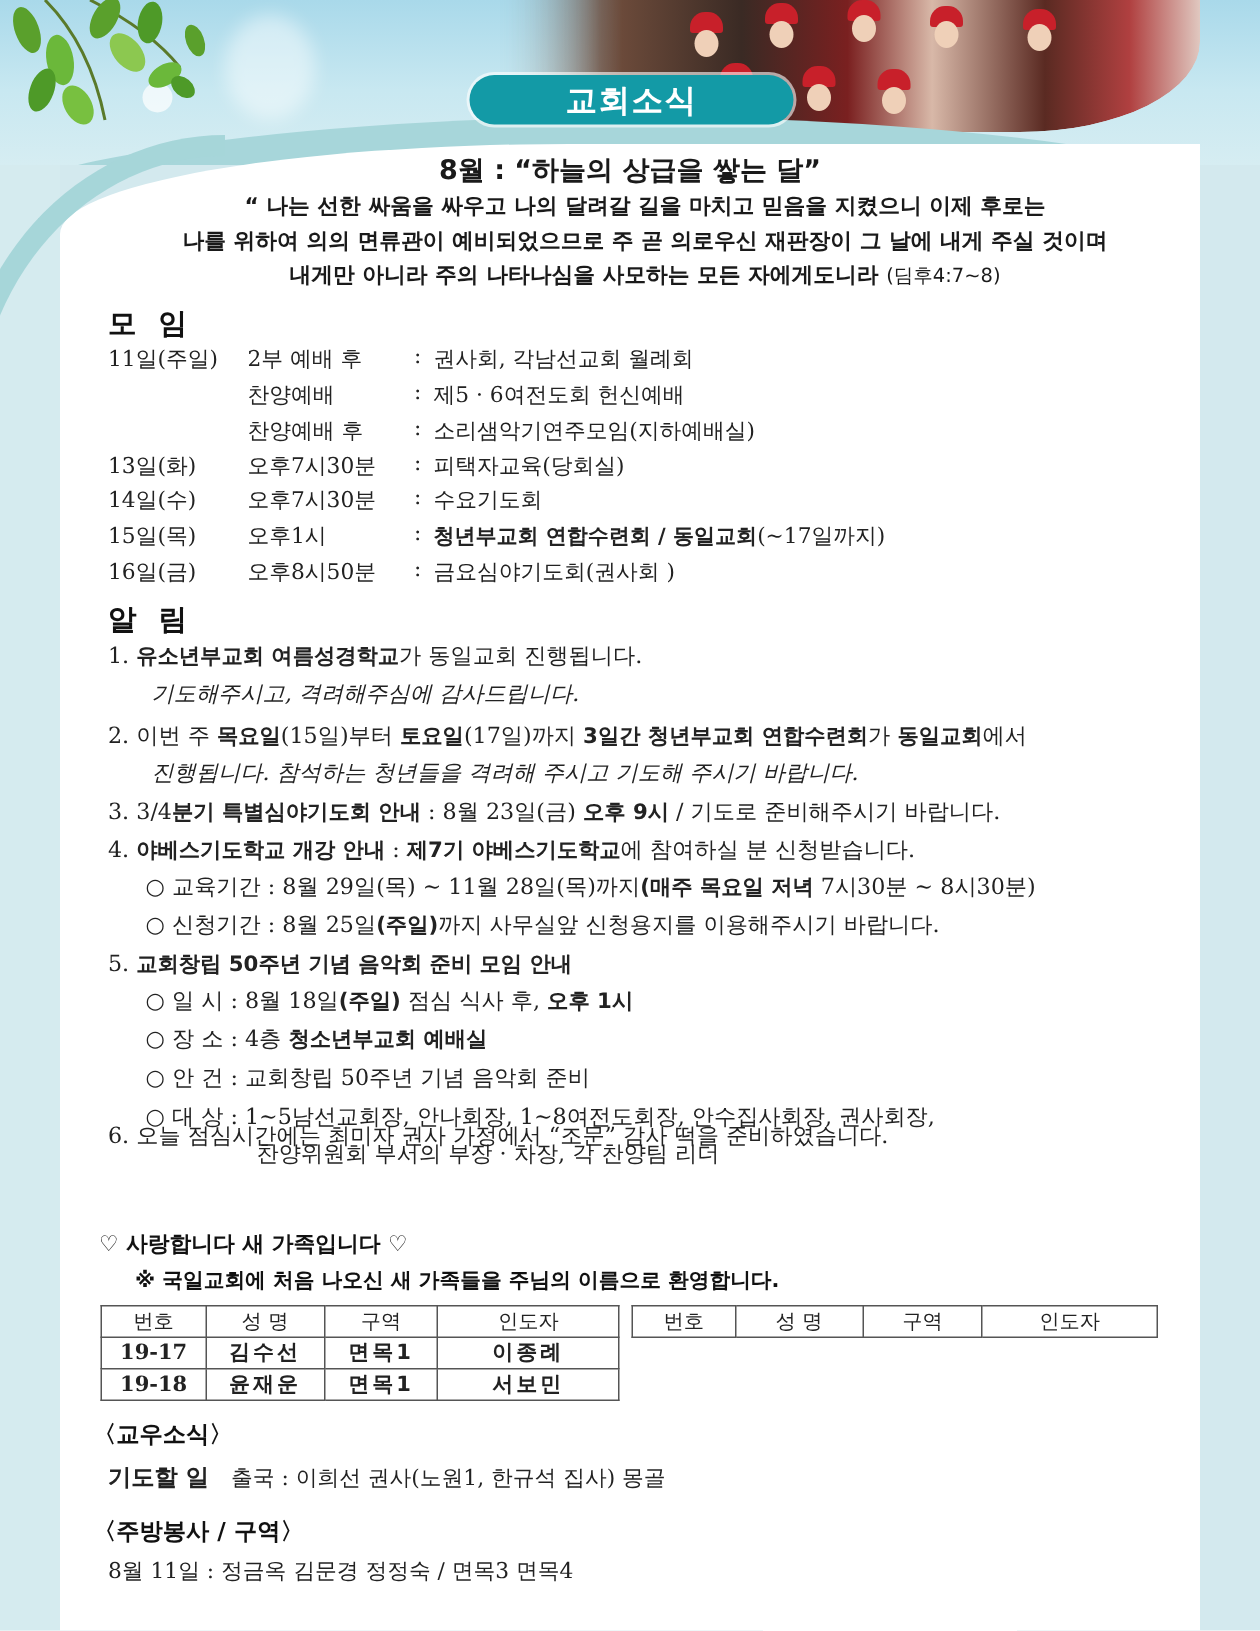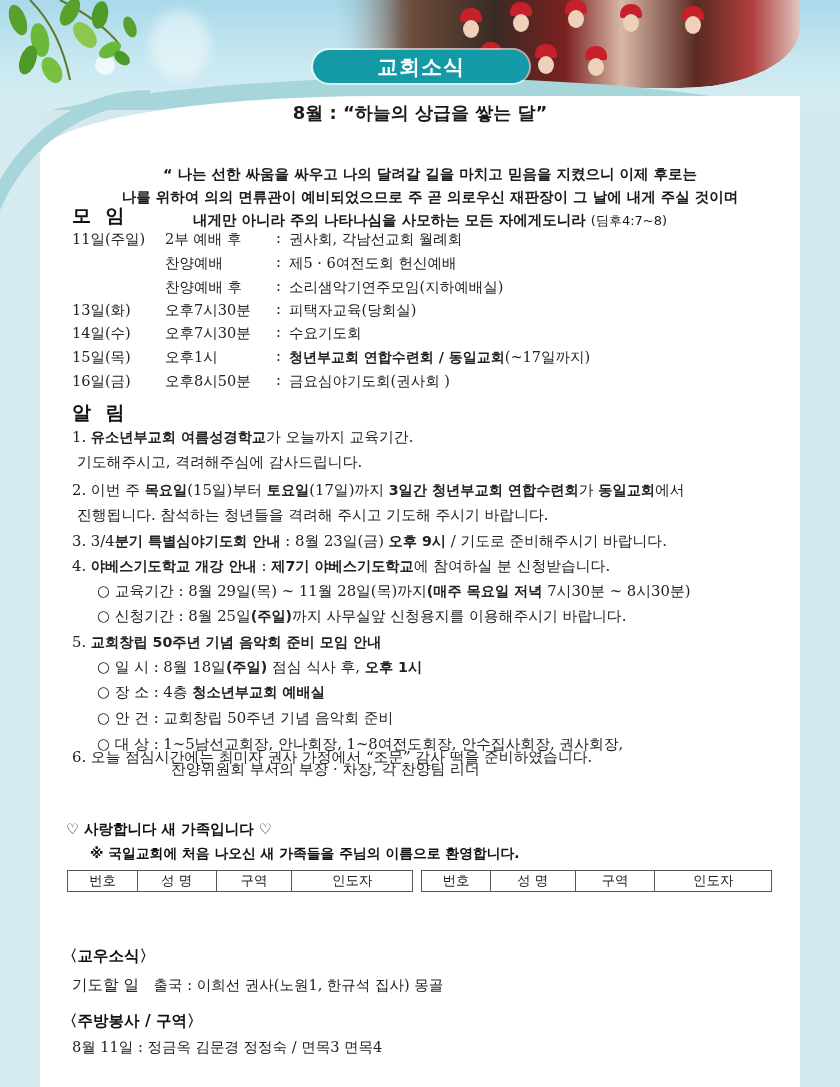--- a/index.html
+++ b/index.html
@@ -58,39 +58,39 @@
   }
 
   .theme-title {
     position: absolute; left: 0; width: 840px; top: 101px; text-align: center;
     font-family: "DejaVu Sans", "Liberation Sans", sans-serif;
     font-size: 18px; font-weight: bold; color: #1a1a1a;
   }
   .verse {
     position: absolute; left: 40px; width: 780px; text-align: center;
     font-family: "DejaVu Sans", "Liberation Sans", sans-serif;
-    font-size: 14.5px; font-weight: bold; color: #1a1a1a; line-height: 23px; margin-top: 36px;
+    font-size: 14.5px; font-weight: bold; color: #1a1a1a; line-height: 23px;
   }
   .verse .ref { font-weight: normal; font-size: 13px; }
 
   .sec-head {
     position: absolute; left: 72px;
     font-family: "DejaVu Sans", "Liberation Sans", sans-serif;
     font-size: 19px; font-weight: bold; color: #111; letter-spacing: 4px;
   }
   .row { position: absolute; font-size: 14.5px; white-space: nowrap; color: #222; }
   .row b { font-family: "DejaVu Sans", "Liberation Sans", sans-serif; font-weight: bold; font-size: 14px; }
   .c-date { position: absolute; left: 72px; }
   .c-time { position: absolute; left: 165px; }
   .c-colon { position: absolute; left: 276px; }
   .c-desc { position: absolute; left: 289px; }
 
   .ann { position: absolute; left: 72px; font-size: 14.8px; white-space: nowrap; color: #222; }
   .ann b { font-family: "DejaVu Sans", "Liberation Sans", sans-serif; font-weight: bold; font-size: 14.2px; }
-  .ind1 { left: 77px; }
+  .ind1 { left: 101px; font-style: italic; }
   .ind2 { left: 97px; }
   .ind3 { left: 171px; }
 
   .love-head {
     position: absolute; left: 66px; top: 820px;
     font-family: "DejaVu Sans", "Liberation Sans", sans-serif;
     font-size: 14.5px; font-weight: bold; color: #111;
   }
   .love-sub {
     position: absolute; left: 90px; top: 845px;
@@ -105,21 +105,21 @@
   table.fam th { font-weight: normal; font-family: "DejaVu Sans", "Liberation Sans", sans-serif; font-size: 13.5px; }
   table.fam td { font-weight: bold; }
   table.fam td.name { font-family: "DejaVu Sans", "Liberation Sans", sans-serif; letter-spacing: 2px; }
 
   .sub-head {
     position: absolute; left: 62px;
     font-family: "DejaVu Sans", "Liberation Sans", sans-serif;
     font-size: 15.5px; font-weight: bold; color: #111;
   }
   .pray { position: absolute; left: 72px; top: 975px; white-space: nowrap; font-size: 14.5px; }
-  .pray .lbl { font-family: "DejaVu Sans", "Liberation Sans", sans-serif; font-weight: normal; font-size: 15.5px; margin-right: 10px; }
+  .pray .lbl { font-family: "DejaVu Sans", "Liberation Sans", sans-serif; font-weight: bold; font-size: 15.5px; margin-right: 10px; }
   .kitchen { position: absolute; left: 72px; font-size: 14.5px; white-space: nowrap; }
 </style>
 </head>
 <body>
 
 <div class="banner">
   <div class="glow1"></div>
   <div class="glow2"></div>
   <svg class="leaves" viewBox="0 0 220 90">
     <path d="M30 0 Q60 30 70 80" stroke="#5a7a2a" stroke-width="2" fill="none"></path>
@@ -214,21 +214,21 @@
   <span class="c-date">16일(금)</span>
   <span class="c-time">오후8시50분</span>
   <span class="c-colon">:</span>
   <span class="c-desc">금요심야기도회(권사회 )</span>
 </div>
 
 <div class="sec-head" style="top:400px">알 림</div>
 
 <div class="ann" style="top:428px">
   <span>1.</span>
-  <b>유소년부교회 여름성경학교</b><span>가 오늘까지 교육기간.</span>
+  <b>유소년부교회 여름성경학교</b><span>가 동일교회 진행됩니다.</span>
 </div>
 <div class="ann ind1" style="top:453px">기도해주시고, 격려해주심에 감사드립니다.</div>
 
 <div class="ann" style="top:481px">
   <span>2.</span>
   <span>이번 주 </span><b>목요일</b><span>(15일)부터 </span><b>토요일</b><span>(17일)까지 </span><b>3일간 청년부교회 연합수련회</b><span>가 </span><b>동일교회</b><span>에서</span>
 </div>
 <div class="ann ind1" style="top:506px">진행됩니다. 참석하는 청년들을 격려해 주시고 기도해 주시기 바랍니다.</div>
 
 <div class="ann" style="top:532px">
@@ -279,20 +279,32 @@
 <div class="love-head">♡ 사랑합니다 새 가족입니다 ♡</div>
 <div class="love-sub">※ 국일교회에 처음 나오신 새 가족들을 주님의 이름으로 환영합니다.</div>
 
 <table class="fam" style="left:67px;top:870px;width:346px">
   <tbody>
       <tr>
     <th style="width:70px">번호</th>
     <th style="width:79px">성 명</th>
     <th style="width:76px">구역</th>
     <th style="width:121px">인도자</th>
+  </tr>
+  <tr>
+    <td>19-17</td>
+    <td class="name">김수선</td>
+    <td class="name">면목1</td>
+    <td class="name">이종례</td>
+  </tr>
+  <tr>
+    <td>19-18</td>
+    <td class="name">윤재운</td>
+    <td class="name">면목1</td>
+    <td class="name">서보민</td>
   </tr>
 </tbody>
   </table>
 
 <table class="fam" style="left:421px;top:870px;width:351px">
   <tbody>
       <tr>
     <th style="width:69px">번호</th>
     <th style="width:85px">성 명</th>
     <th style="width:80px">구역</th>

